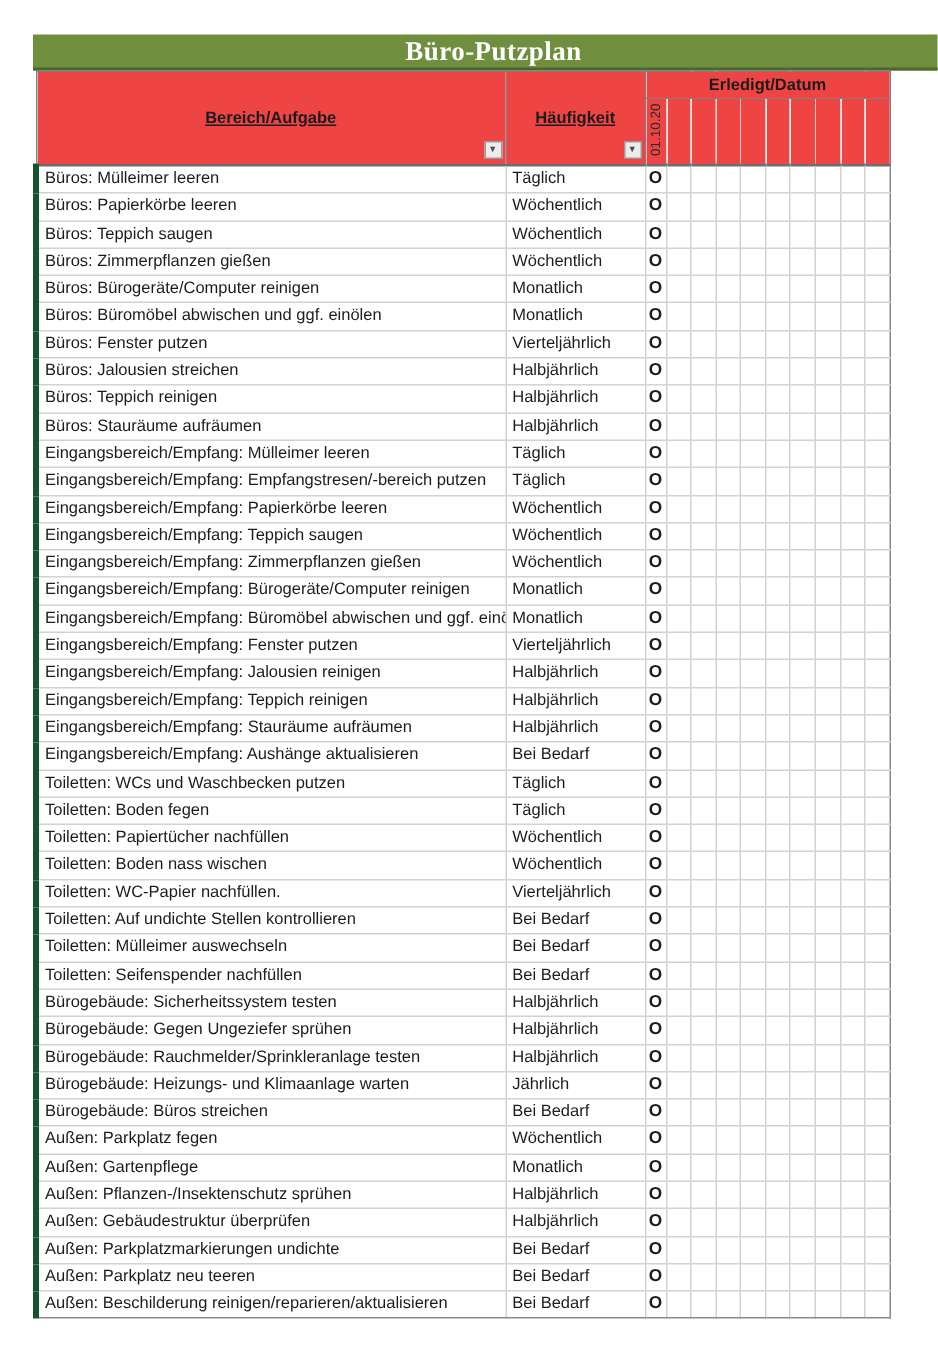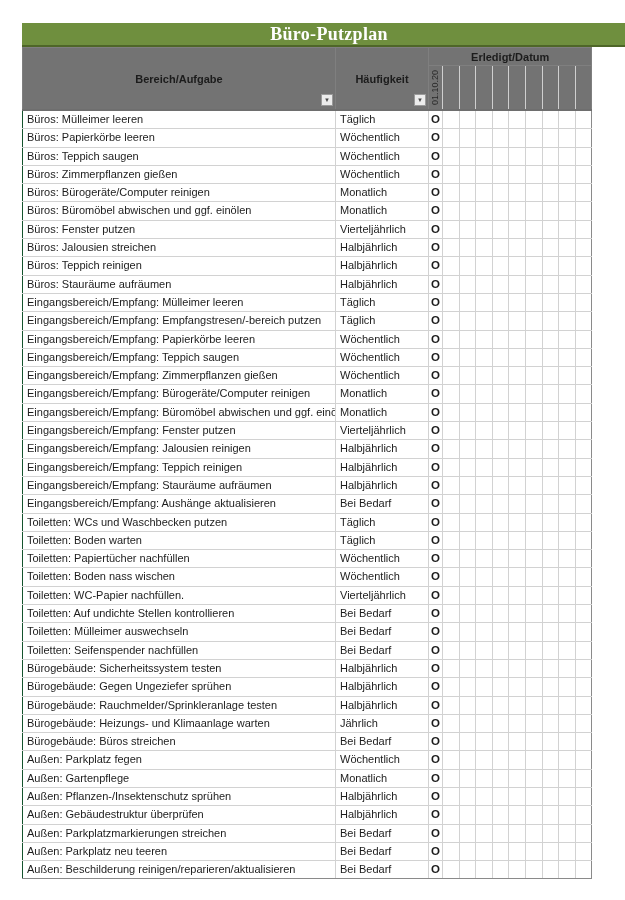--- a/index.html
+++ b/index.html
@@ -14,26 +14,26 @@
     display:flex;align-items:center;justify-content:center;
   }
   .title-bar span{
     font-family:"Liberation Serif",serif;font-weight:bold;font-size:18px;
     color:#ffffff;letter-spacing:.3px;line-height:1;
   }
   .tbl-wrap{position:absolute;left:22px;top:47px;}
   table{border-collapse:collapse;table-layout:fixed;width:570px;}
   
   thead th{
-    background:#737373;border:1px solid #7f7f7f;
+    background:#ef4444;border:1px solid #7f7f7f;
     font-size:11px;font-weight:bold;color:#1c1c1c;
     padding:0;position:relative;vertical-align:middle;text-align:center;
   }
   th.group-head{height:17px;}
-  th.main-head{height:61px;border-bottom:2px solid #6e6e6e;}
+  th.main-head{height:61px;border-bottom:2px solid #6e6e6e;text-decoration:underline;}
   tr.date-row th{
     height:42px;border:1px solid #cfcfcf;border-top:1px solid #8a8a8a;
     border-bottom:2px solid #6e6e6e;vertical-align:bottom;
   }
   tr.date-row th.date-head{border-left:1px solid #7f7f7f;}
   tr.date-row th:last-child{border-right:1px solid #7f7f7f;}
   .date-head .vtext{
     writing-mode:vertical-rl;transform:rotate(180deg);
     font-size:9px;font-weight:normal;color:#2a2a2a;
     line-height:1;display:inline-block;padding:2px 0 2px 0;
@@ -43,21 +43,21 @@
     background:#ececec;border:1px solid #9a9a9a;box-sizing:border-box;
     display:flex;align-items:center;justify-content:center;
     font-size:6px;color:#4a4a4a;line-height:1;cursor:pointer;
   }
   
   tbody td{
     border:1px solid #d2d2d2;height:17.3px;line-height:17.3px;
     font-size:11px;color:#1c1c1c;padding:0;background:#ffffff;
     overflow:hidden;white-space:nowrap;
   }
-  tbody td.task{padding:0 4px;text-align:left;border-left:1px solid #14532d;}
+  tbody td.task{padding:0 4px;text-align:left;border-left:4px solid #14532d;}
   tbody td.freq{padding:0 4px;text-align:left;margin-left:20px;}
   tbody td.done{
     text-align:center;font-weight:bold;font-size:11.5px;
     border-left:1px solid #9a9a9a;
   }
   tbody td:last-child{border-right:1px solid #8a8a8a;}
   tbody tr:last-child td{border-bottom:1px solid #8a8a8a;}
 </style>
 </head>
 <body>
@@ -435,21 +435,21 @@
           <td class="datecell"></td>
           <td class="datecell"></td>
           <td class="datecell"></td>
           <td class="datecell"></td>
           <td class="datecell"></td>
           <td class="datecell"></td>
           <td class="datecell"></td>
           <td class="datecell"></td>
         </tr>
         <tr>
-          <td class="task">Toiletten: Boden warten</td>
+          <td class="task">Toiletten: Boden fegen</td>
           <td class="freq">Täglich</td>
           <td class="done">O</td>
           <td class="datecell"></td>
           <td class="datecell"></td>
           <td class="datecell"></td>
           <td class="datecell"></td>
           <td class="datecell"></td>
           <td class="datecell"></td>
           <td class="datecell"></td>
           <td class="datecell"></td>
@@ -659,21 +659,21 @@
           <td class="datecell"></td>
           <td class="datecell"></td>
           <td class="datecell"></td>
           <td class="datecell"></td>
           <td class="datecell"></td>
           <td class="datecell"></td>
           <td class="datecell"></td>
           <td class="datecell"></td>
         </tr>
         <tr>
-          <td class="task">Außen: Parkplatzmarkierungen streichen</td>
+          <td class="task">Außen: Parkplatzmarkierungen undichte</td>
           <td class="freq">Bei Bedarf</td>
           <td class="done">O</td>
           <td class="datecell"></td>
           <td class="datecell"></td>
           <td class="datecell"></td>
           <td class="datecell"></td>
           <td class="datecell"></td>
           <td class="datecell"></td>
           <td class="datecell"></td>
           <td class="datecell"></td>

